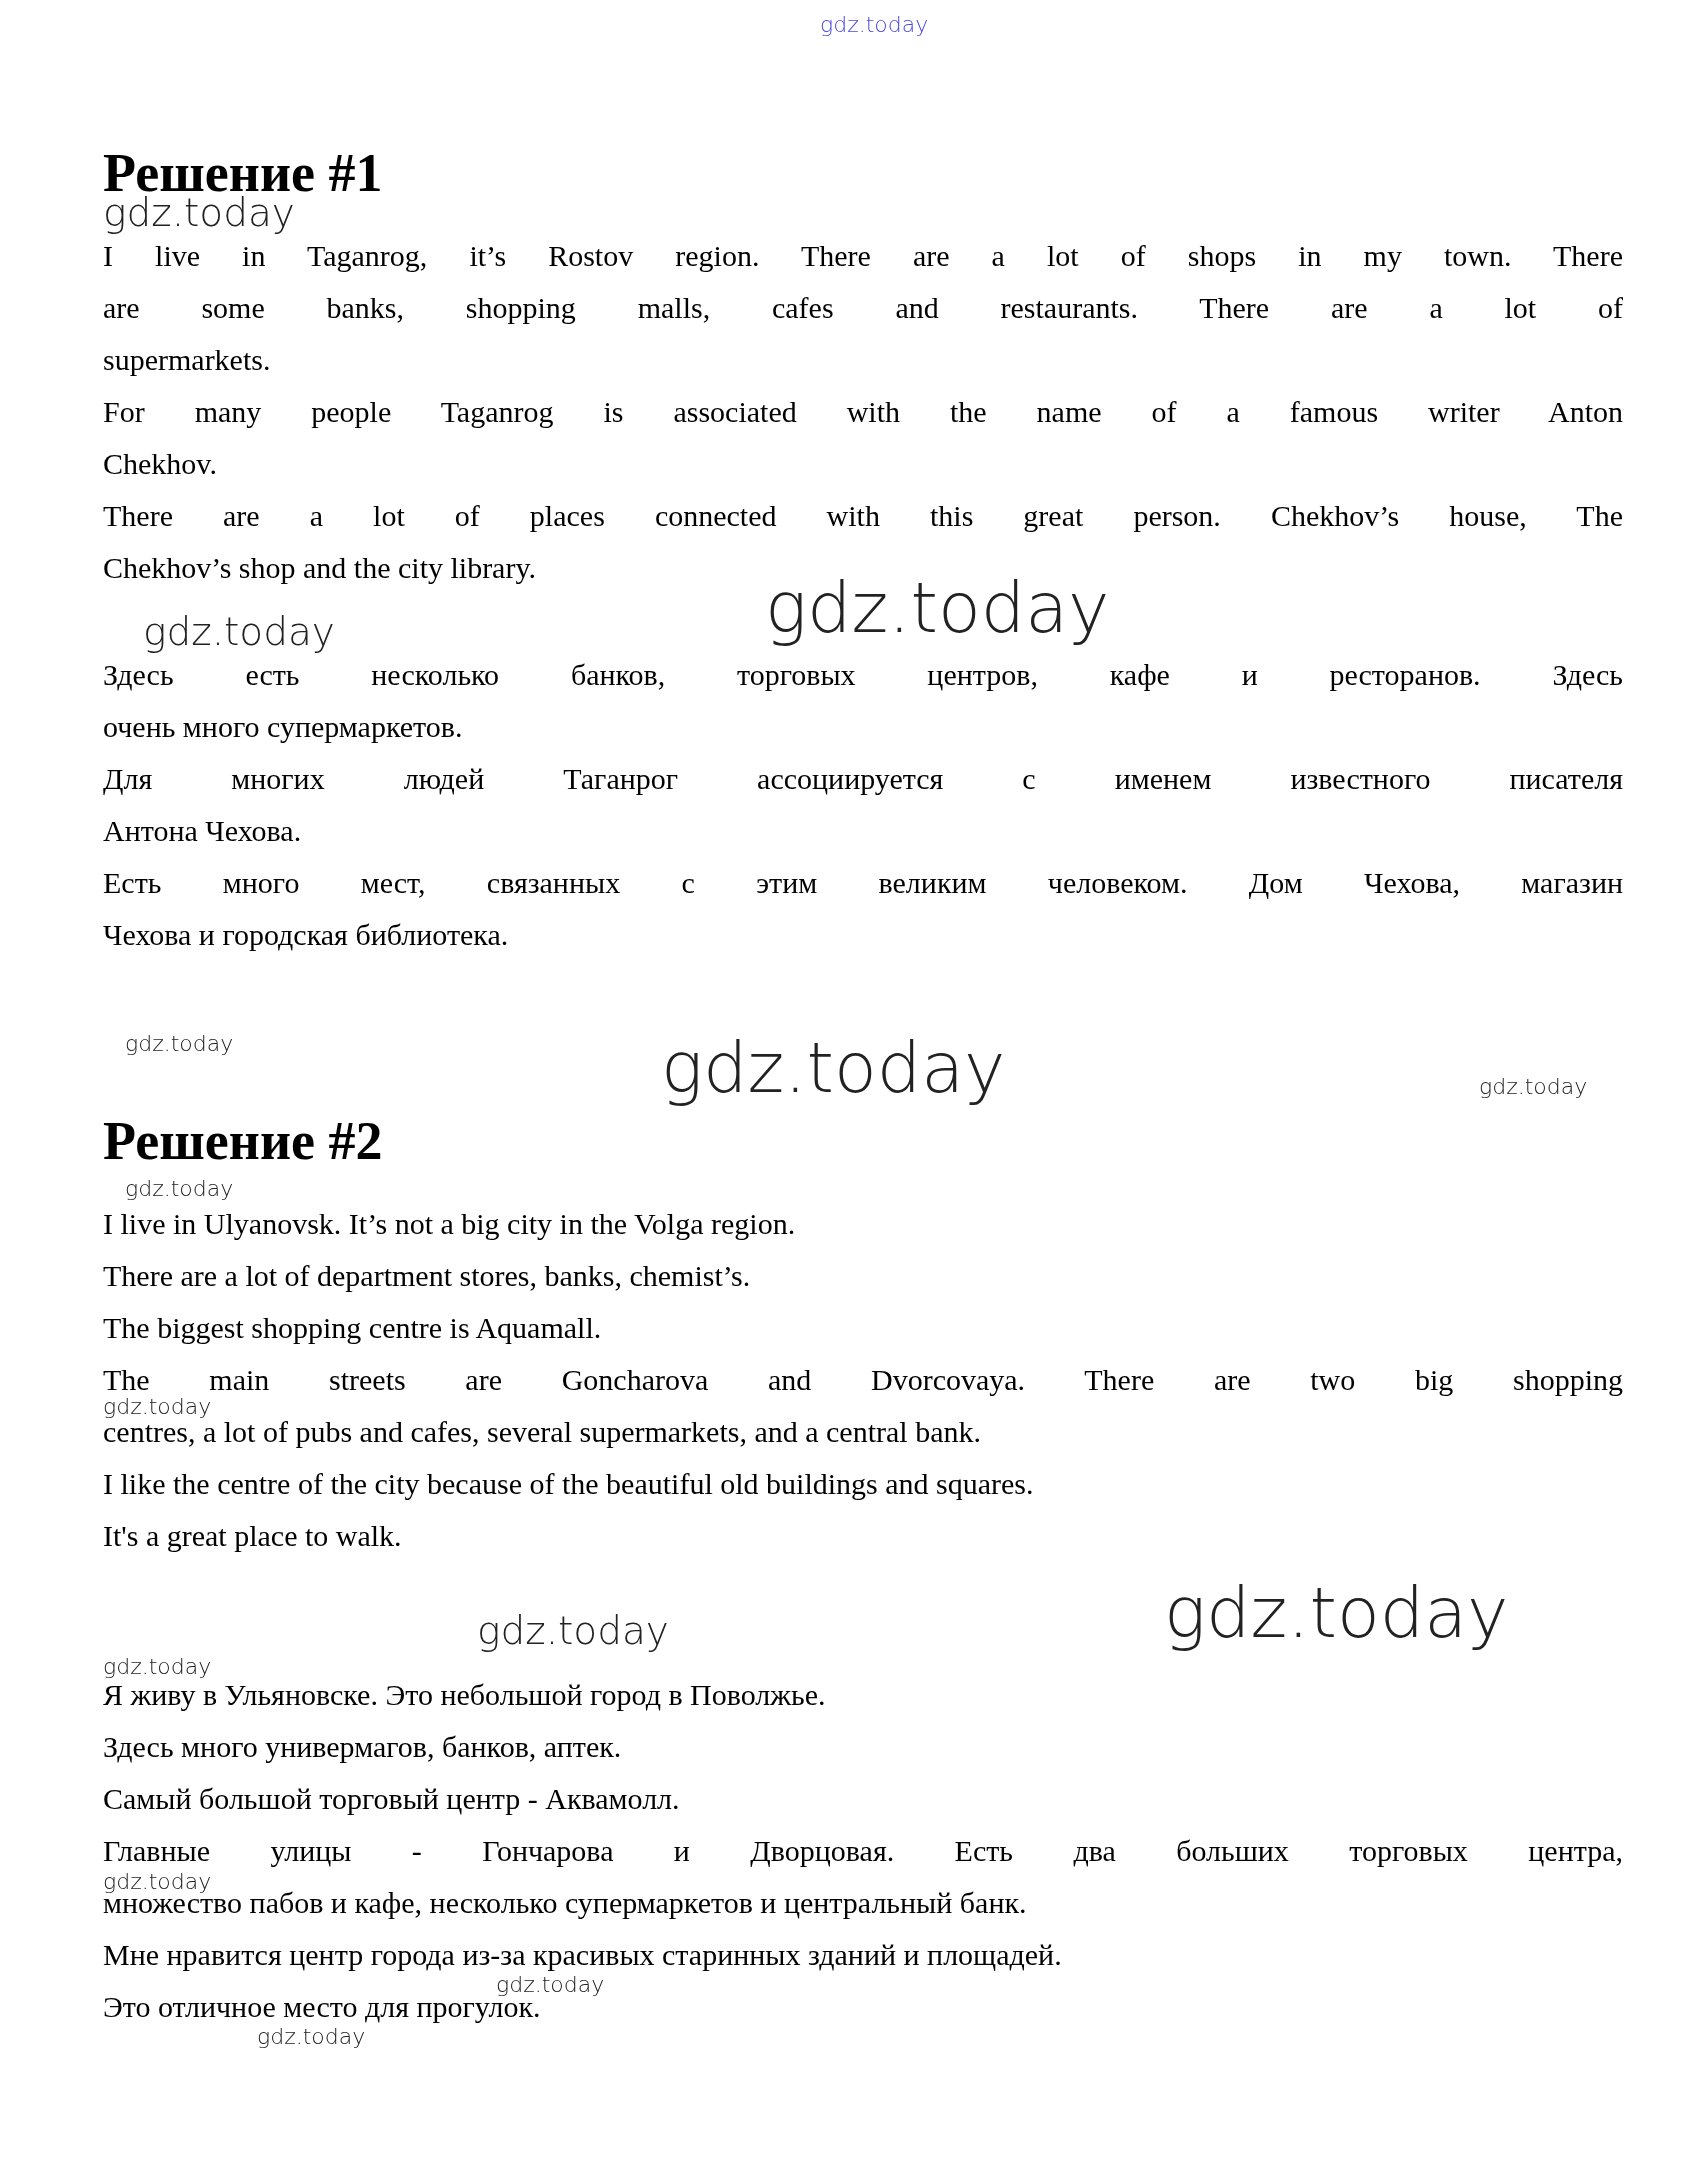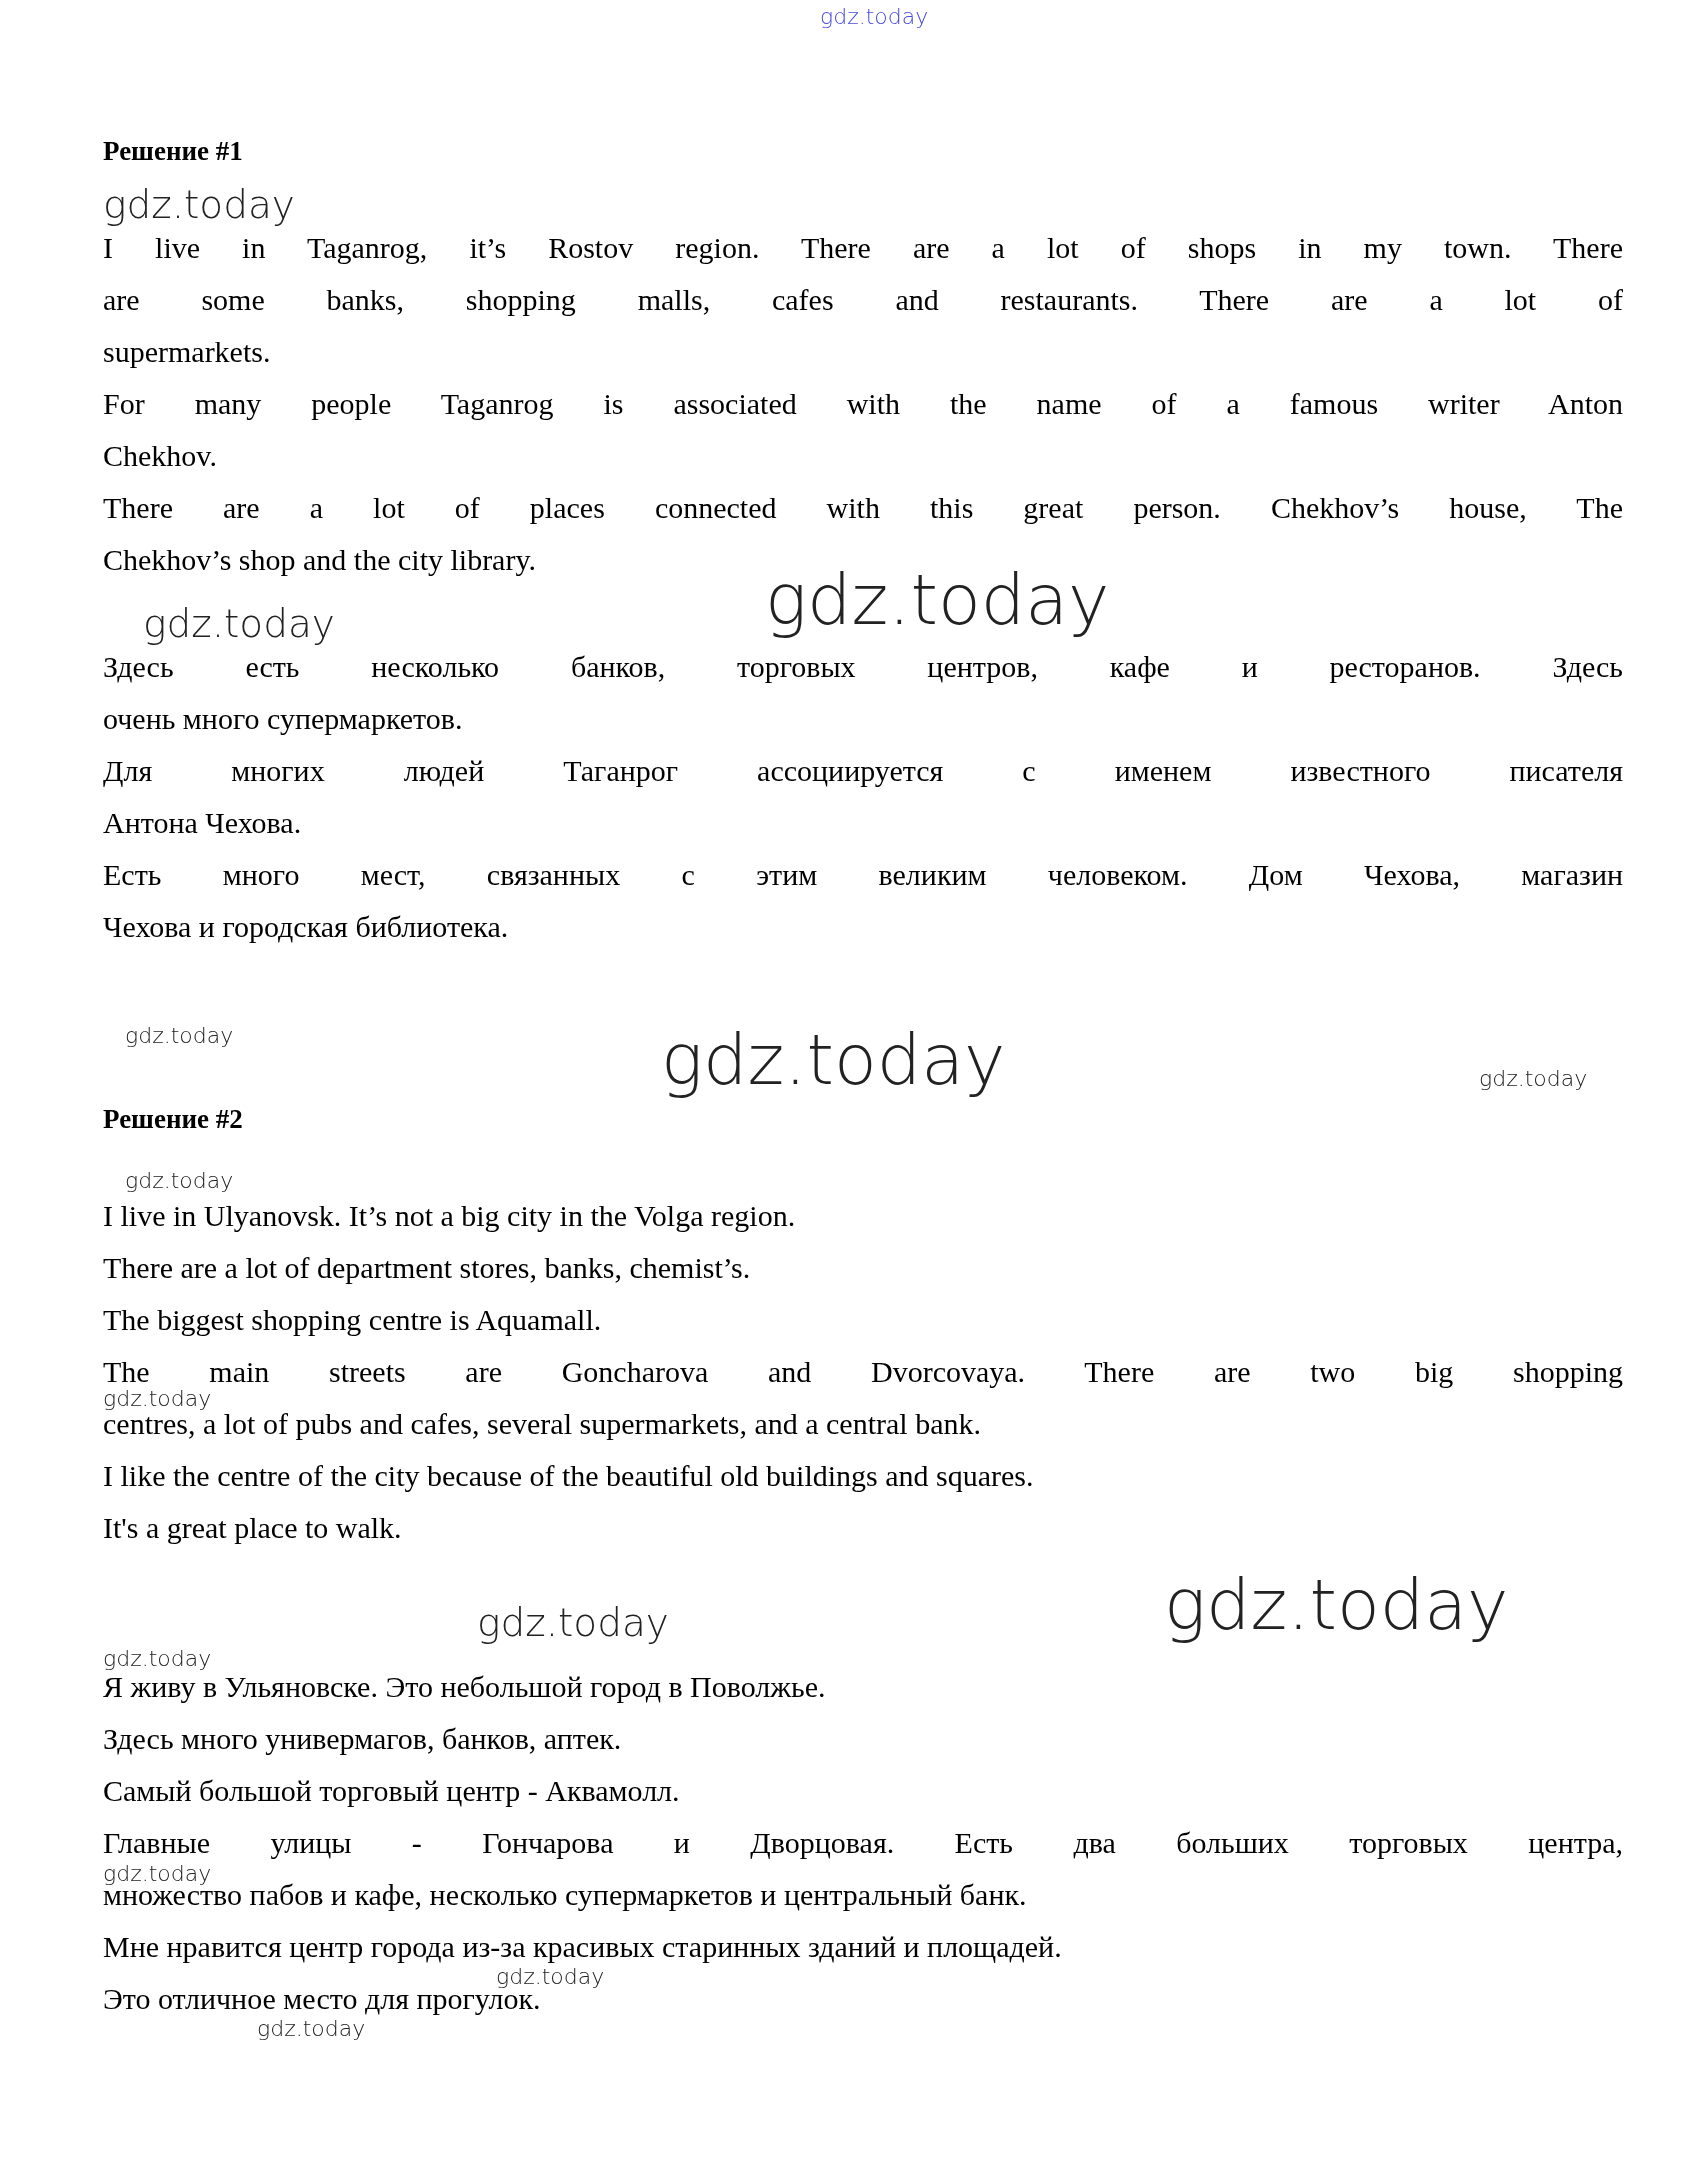--- a/index.html
+++ b/index.html
@@ -1,21 +1,21 @@
 <!DOCTYPE html>
 <html style="font-size:12.5px"><head>
 <meta charset="utf-8">
 <style>
   html, body { margin:0; padding:0; background:#ffffff; }
   body { width:1702px; height:2172px; position:relative; overflow:hidden; }
-  .page { position:absolute; left:0; top:4px; width:1702px; height:1648px; }
+  .page { position:absolute; left:0; top:12px; width:1702px; height:1648px; }
   .heading {
     position:absolute; left:103px;
     font-family:"Liberation Serif", serif; font-weight:bold;
-    font-size:27px; color:#000; line-height:1; margin:0;
+    font-size:54px; color:#000; line-height:1; margin:0;
   }
   .para {
     position:absolute; left:103px; width:1520px;
     font-family:"Liberation Serif", serif; font-size:30px; color:#000;
     line-height:52px; margin:0; text-align:justify;
   }
   .para .line { display:block; white-space:nowrap; }
   .para .line.j { text-align:justify; text-align-last:justify; white-space:normal; }
   .wm {
     position:absolute; font-family:"DejaVu Sans", sans-serif; color:#222;

